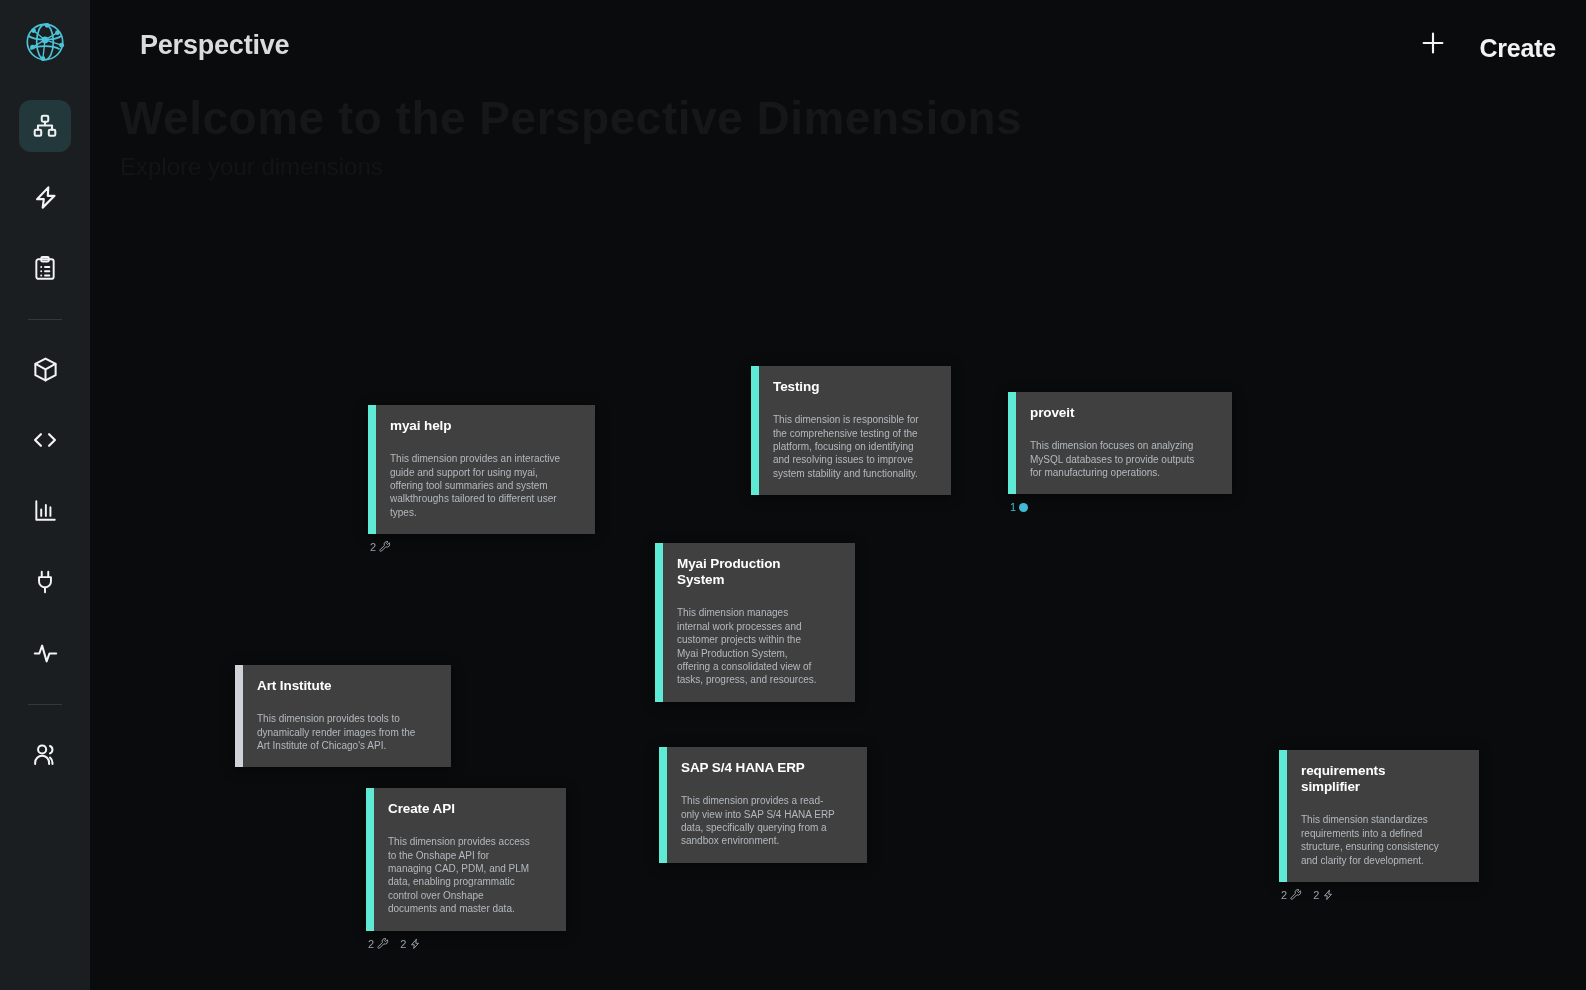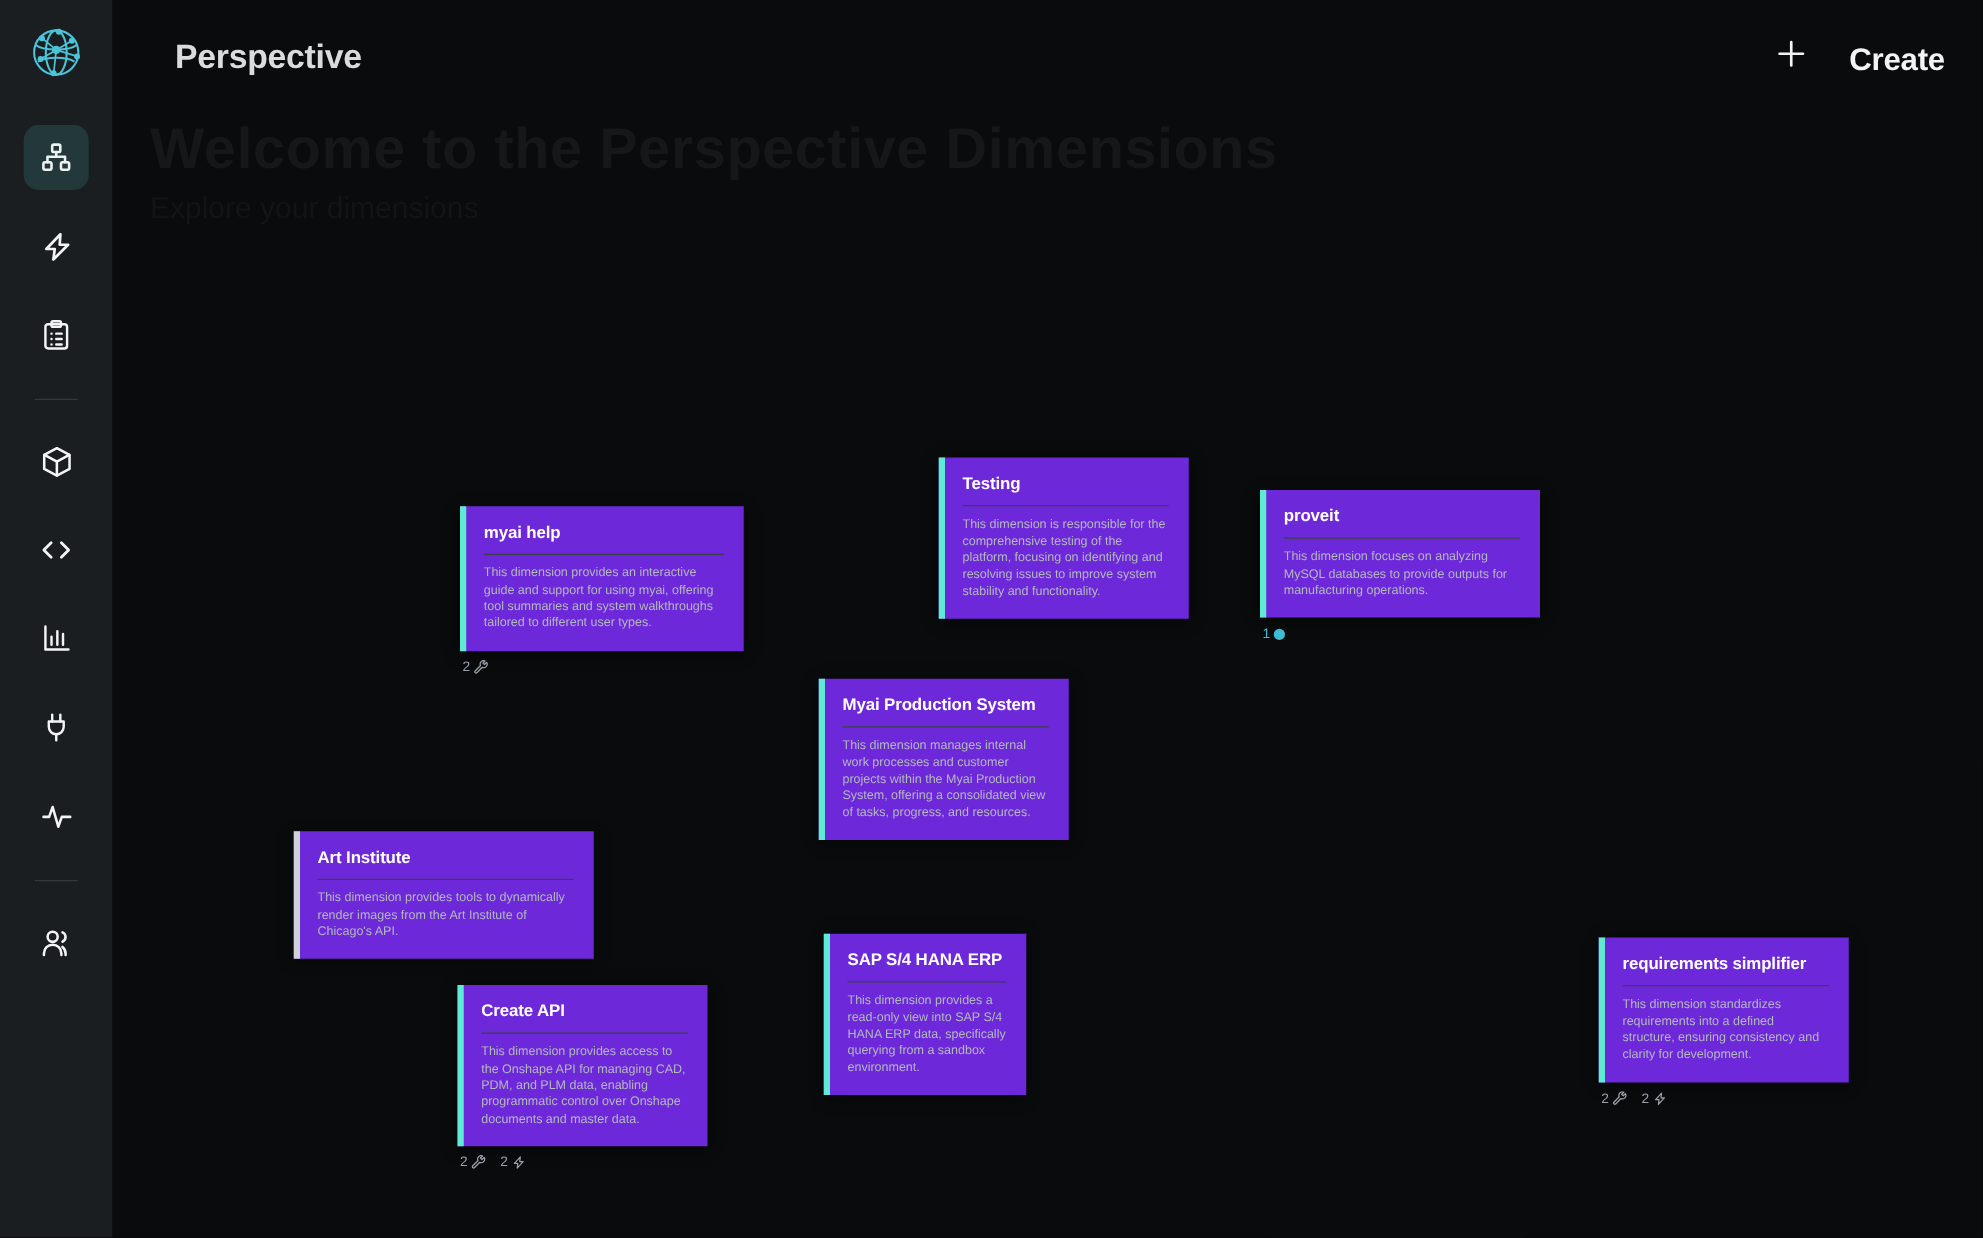--- a/index.html
+++ b/index.html
@@ -61,23 +61,23 @@
   .ghost-line2 {
     font-size:24px; font-weight:400; color:#121416;
     white-space:nowrap; margin-top:8px;
   }
 
   
   .canvas { position:absolute; inset:0; z-index:2; }
 
   .node { position:absolute; }
   .card {
-    background:#6d28d9;
-    border-left:5px solid #5eead4;
-    padding:13px 16px 15px 14px;
+    background:#404040;
+    border-left:8px solid #5eead4;
+    padding:13px 32px 15px 14px;
     box-shadow:0 2px 10px rgba(0,0,0,.55);
     cursor:pointer;
   }
   .card.light-accent { border-left-color:#cfd3d7; }
   .card-title {
     font-size:13.5px; font-weight:700; color:#ffffff;
     letter-spacing:-0.1px; line-height:1.2;
   }
   .card-divider { height:1px; background:#3a4045; margin:9px 0 8px 0; }
   .card-body {
@@ -268,28 +268,28 @@
             </div>
           </div>
         </div>
         <div class="node" style="left: 531px; top: 543px; width: 200px; margin-left: 34px;">
           <div class="card">
             <div class="card-title">Myai Production System</div>
             <div class="card-divider"></div>
             <div class="card-body">This dimension manages internal work processes and customer projects within the Myai Production System, offering a consolidated view of tasks, progress, and resources.</div>
           </div>
         </div>
-        <div class="node" style="left: 145px; top: 665px; width: 240px;">
+        <div class="node" style="left: 145px; top: 665px; width: 216px;">
           <div class="card light-accent">
             <div class="card-title">Art Institute</div>
             <div class="card-divider"></div>
             <div class="card-body">This dimension provides tools to dynamically render images from the Art Institute of Chicago's API.</div>
           </div>
         </div>
-        <div class="node" style="left: 569px; top: 747px; width: 162px;">
+        <div class="node" style="left: 569px; top: 747px; width: 208px;">
           <div class="card">
             <div class="card-title">SAP S/4 HANA ERP</div>
             <div class="card-divider"></div>
             <div class="card-body">This dimension provides a read-only view into SAP S/4 HANA ERP data, specifically querying from a sandbox environment.</div>
           </div>
         </div>
         <div class="node" style="left: 1189px; top: 750px; width: 200px;">
           <div class="card">
             <div class="card-title">requirements simplifier</div>
             <div class="card-divider"></div>

